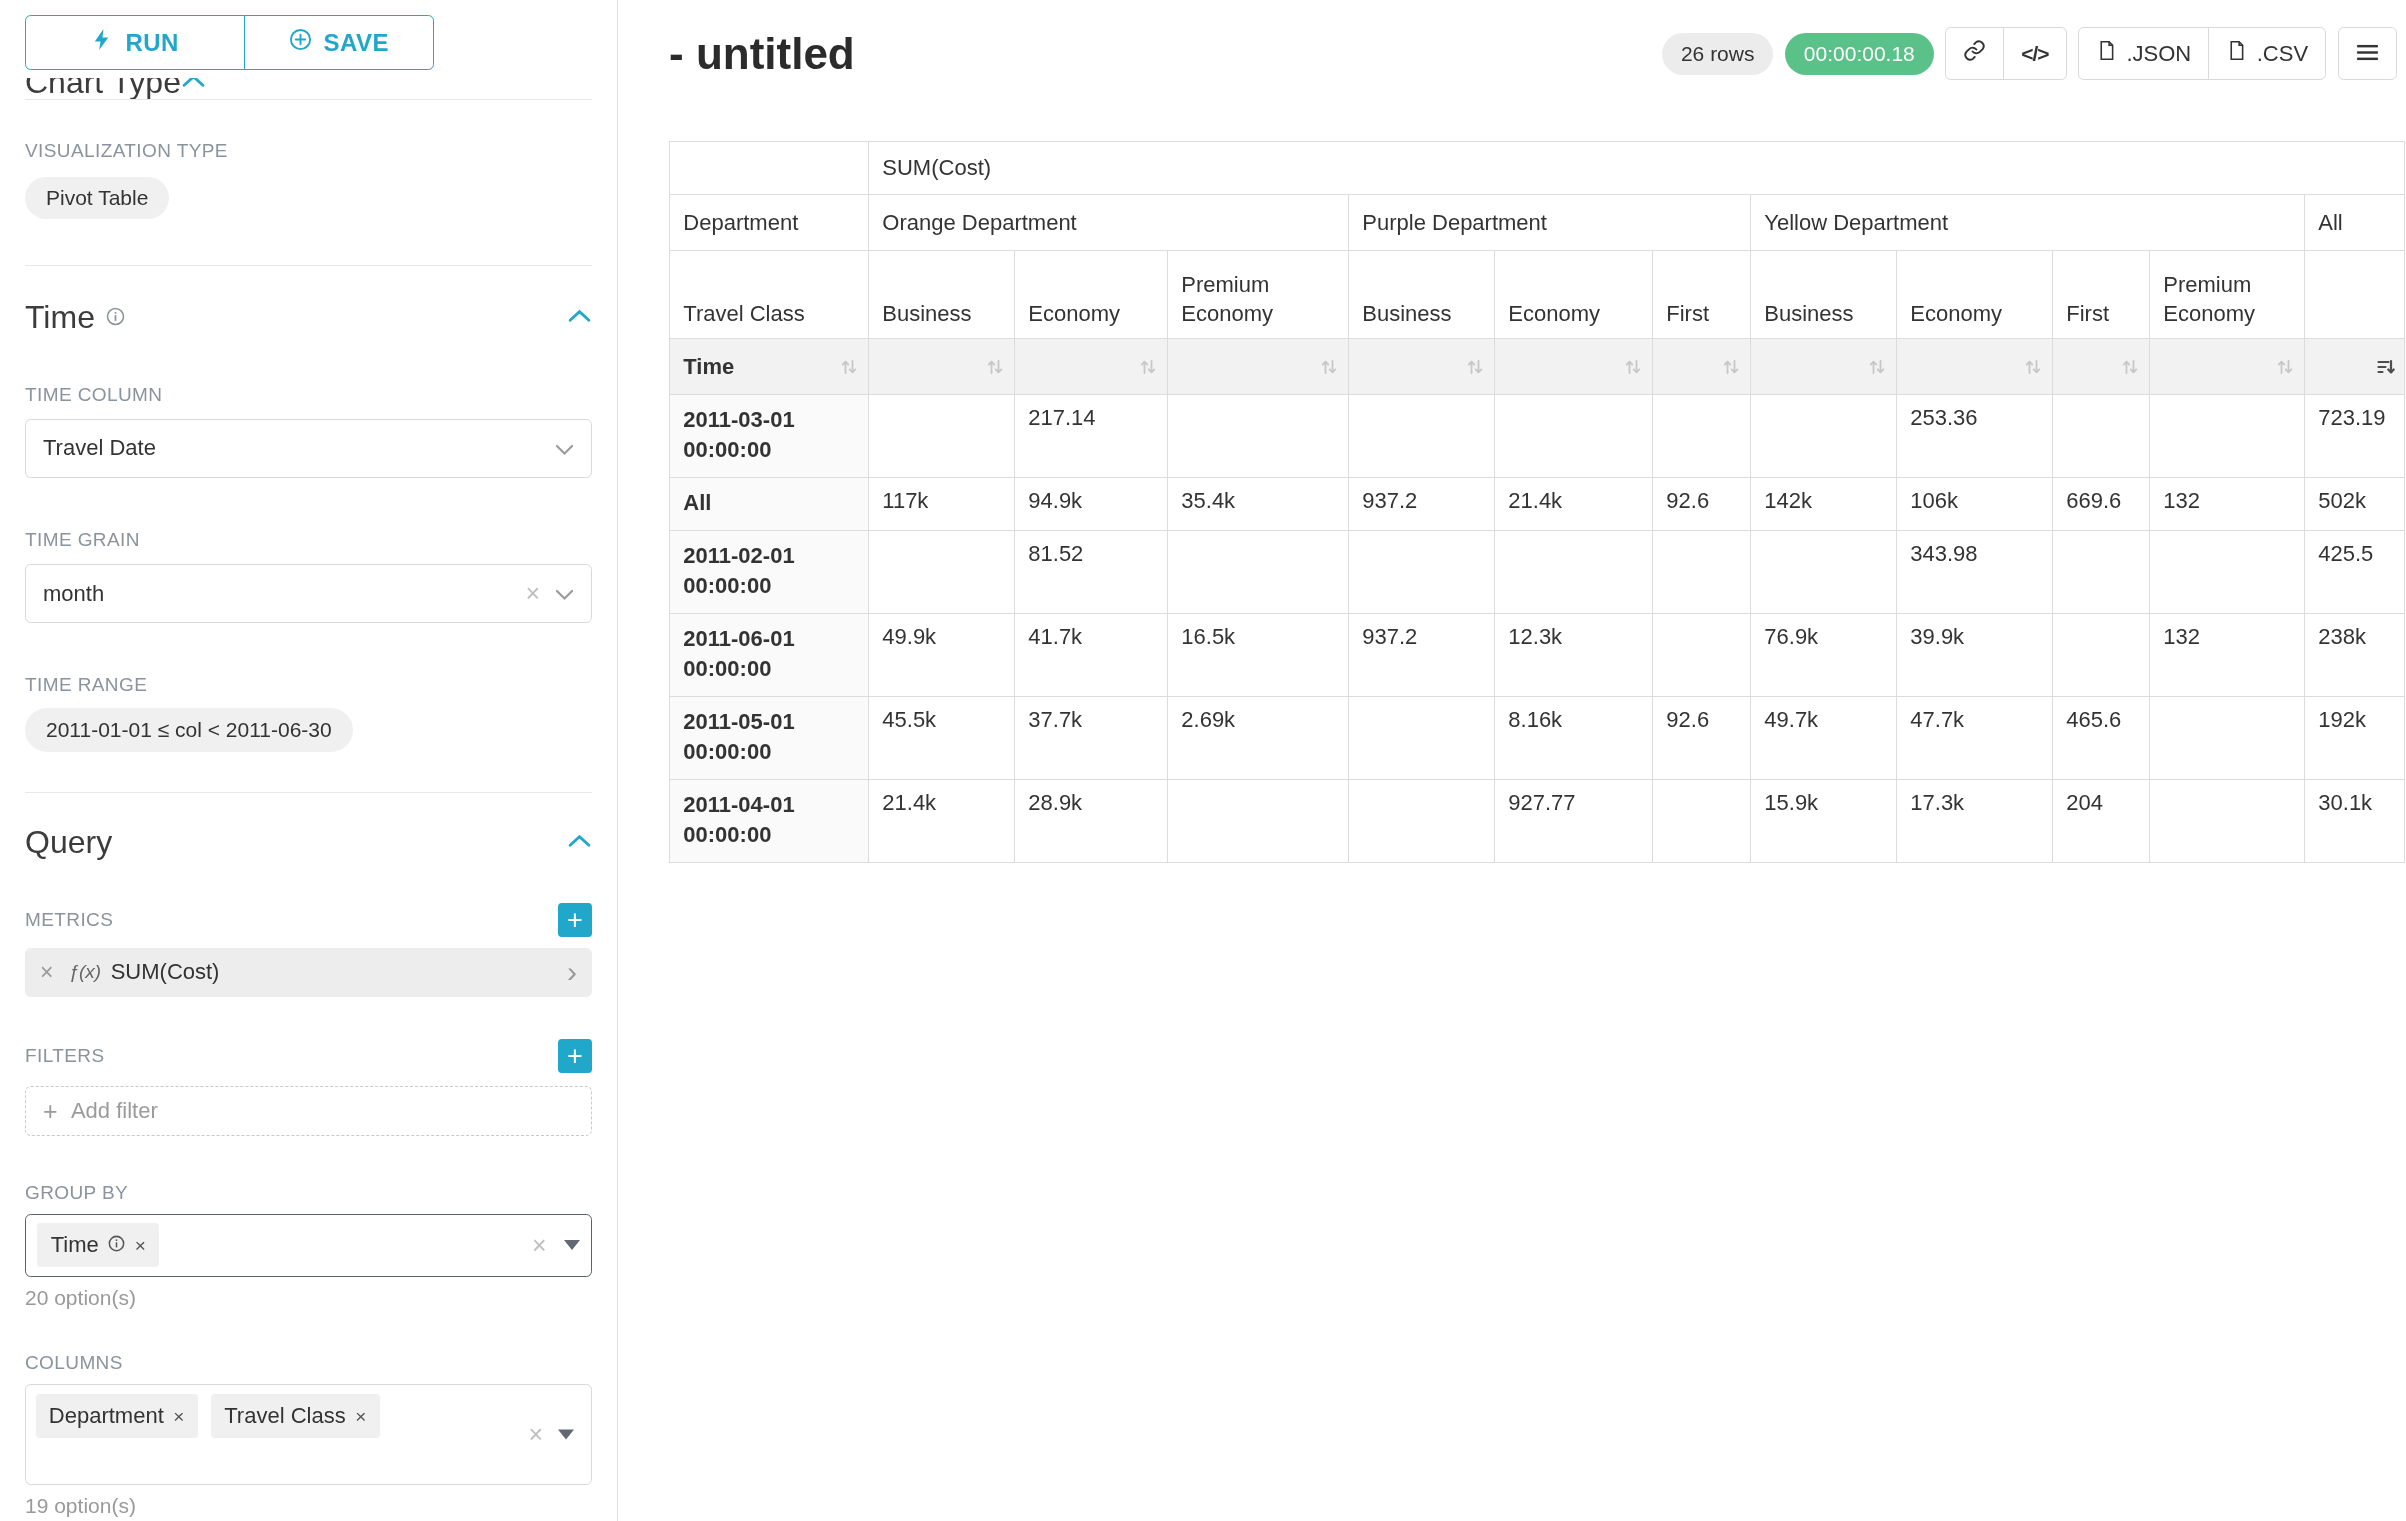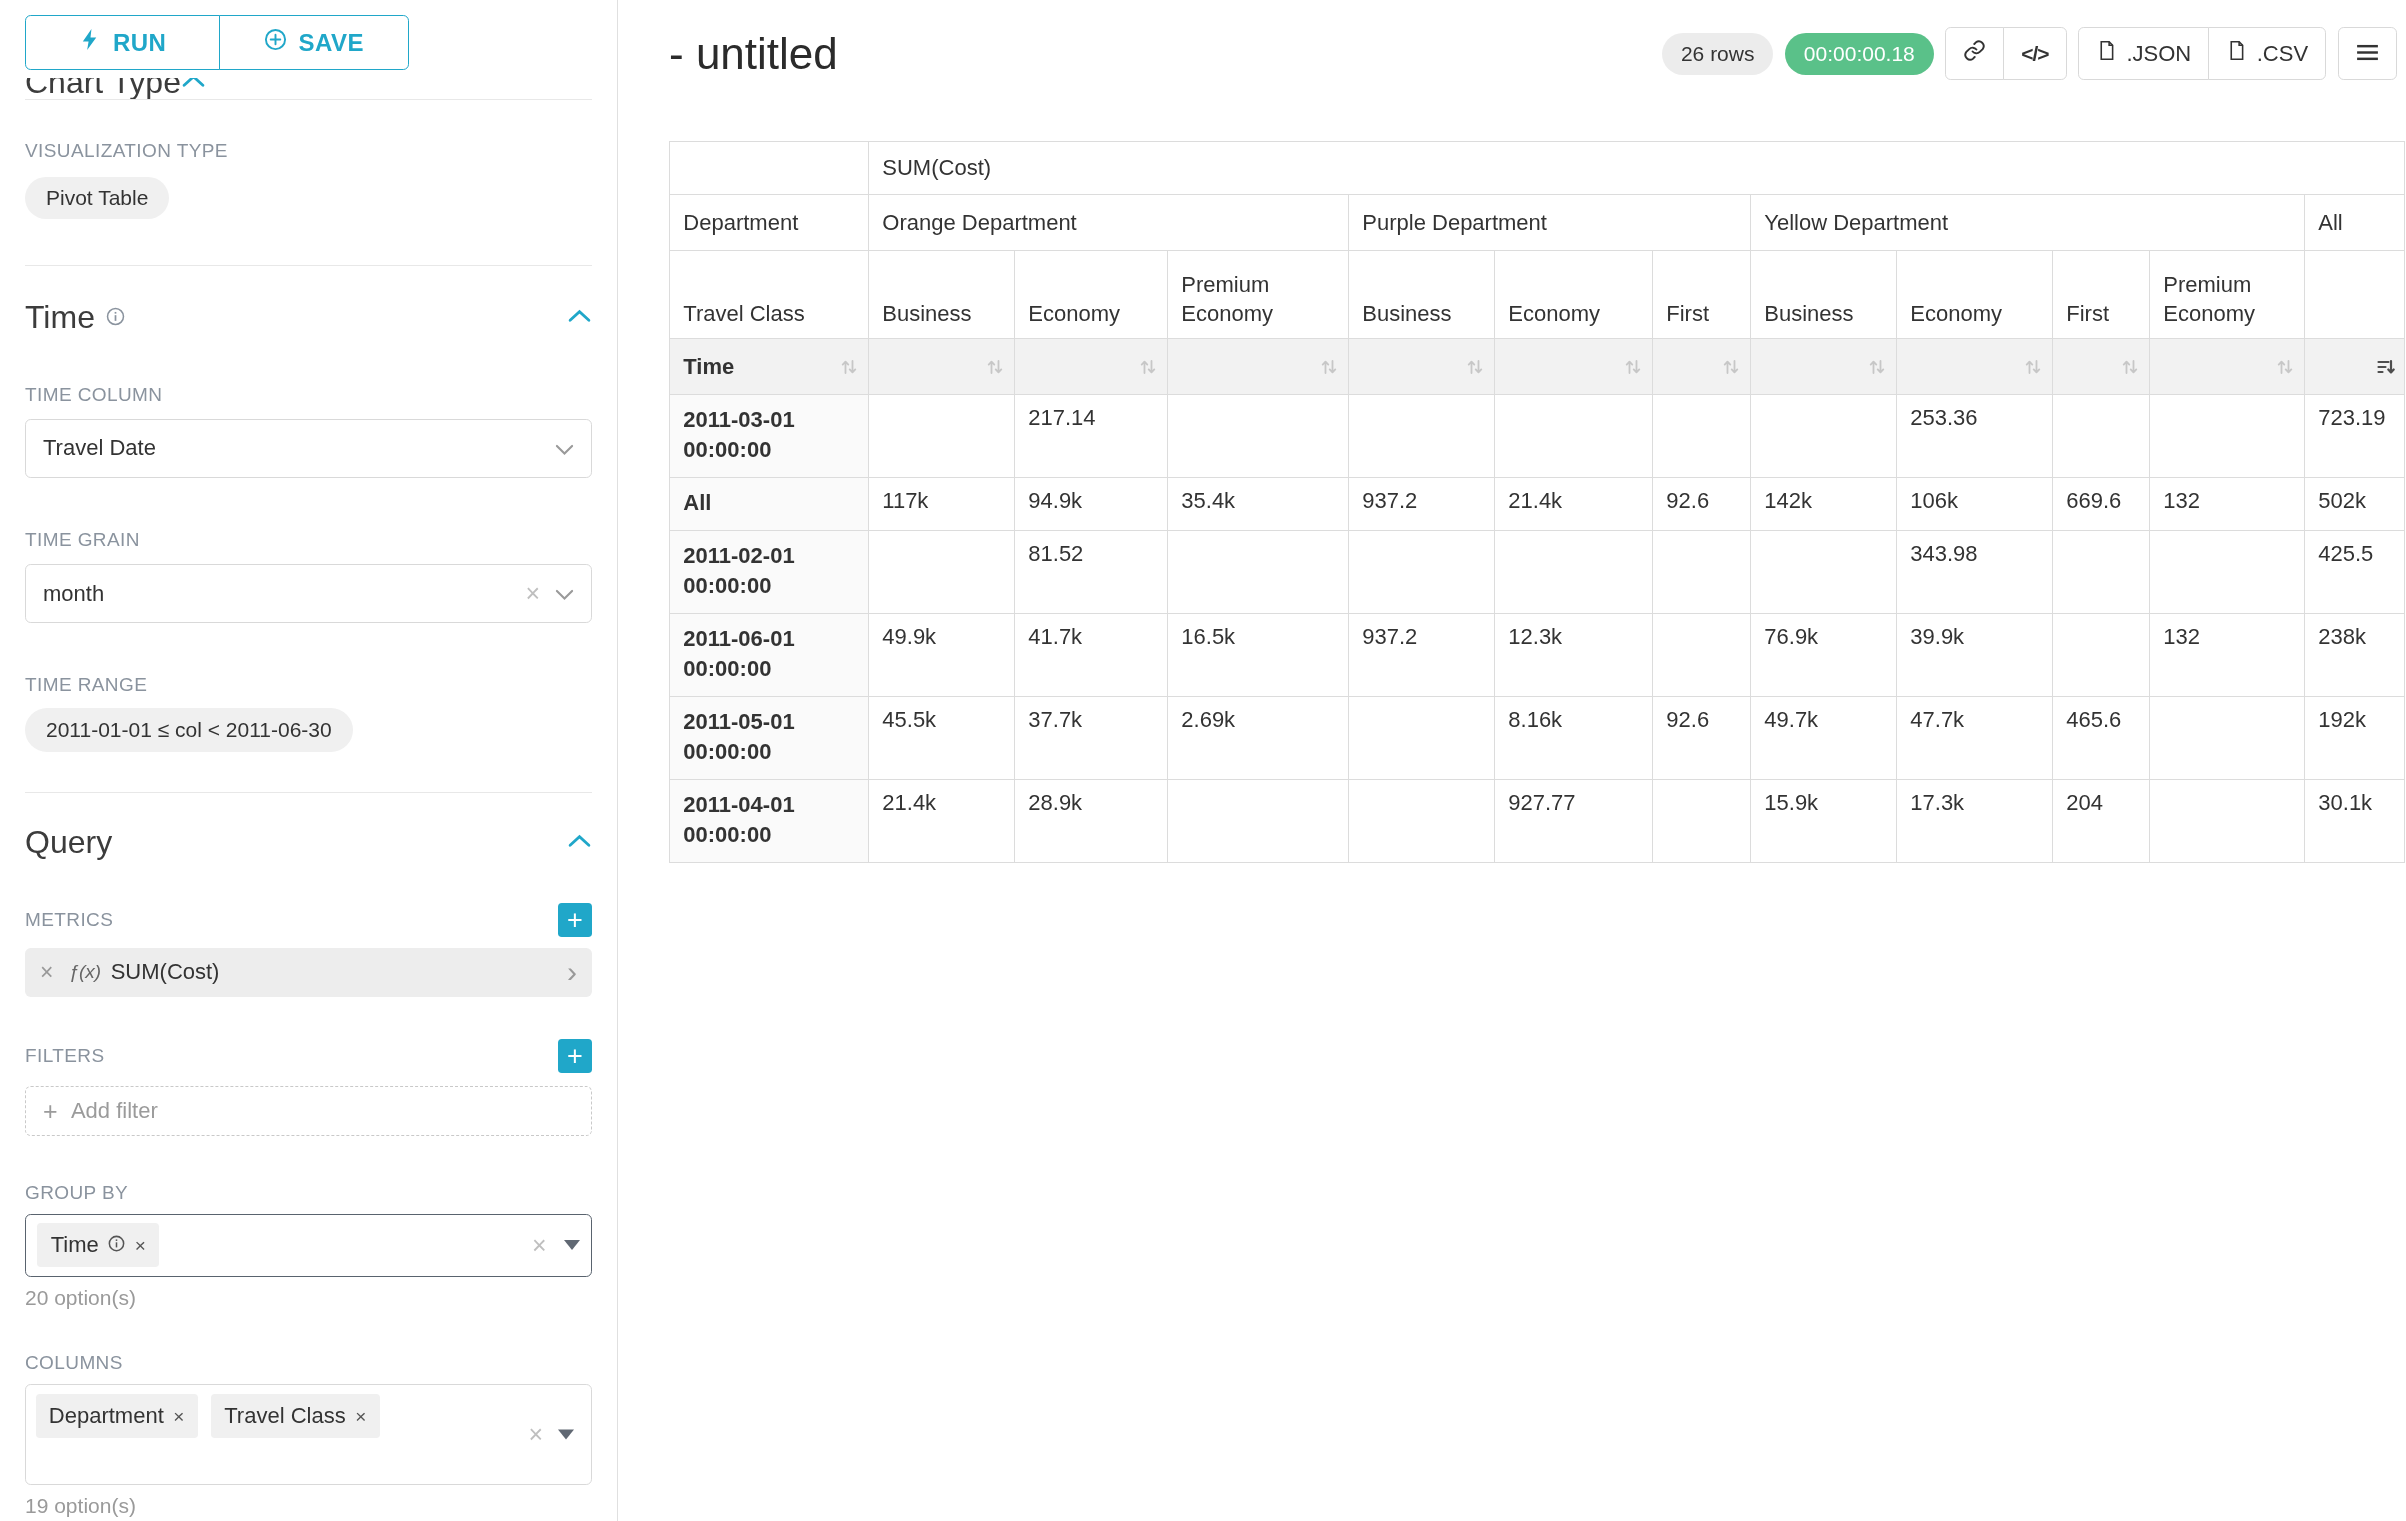--- a/index.html
+++ b/index.html
@@ -6,21 +6,21 @@
   html,body{width:2406px;height:1522px;overflow:hidden;background:#fff;
     font-family:"Liberation Sans","DejaVu Sans",sans-serif;color:#333}
 
   
   .sidebar{position:absolute;left:0;top:0;bottom:0;width:618px;background:#fff;
     border-right:1px solid #e0e0e0;padding:0 25px;overflow:hidden}
   .action-row{display:flex;margin-top:15px}
   .btn-outline{display:inline-flex;align-items:center;justify-content:center;gap:11.4px;height:55px;
     background:#fff;border:1px solid #20a7c9;color:#20a7c9;font-size:24px;font-weight:700;
     letter-spacing:0.5px;cursor:pointer;font-family:inherit}
-  .btn-run{width:195px;border-radius:5.7px 0 0 5.7px}
+  .btn-run{width:220px;border-radius:5.7px 0 0 5.7px}
   .btn-save{width:190px;margin-left:-1px;border-radius:0 5.7px 5.7px 0}
 
   .clipped{height:21px;overflow:hidden;margin-top:7.6px}
   .clipped-inner{display:flex;align-items:center;justify-content:flex-start;transform:translateY(-15px)}
   .divider{border:none;border-top:1px solid #e8e8e8}
   .d1{margin-top:0}
   .d2{margin-top:46px}
   .d3{margin-top:40px}
 
   .ctl-label{font-size:19px;color:#8a939e;letter-spacing:0.4px;font-weight:400}
@@ -77,21 +77,21 @@
 
   .col-box{position:relative;min-height:101px;margin-top:9.5px;border:1px solid #d9d9d9;border-radius:5.7px;
     padding:9.5px 105px 9.5px 9.5px;cursor:text}
   .col-box .tags{display:flex;gap:13.3px;flex-wrap:wrap}
   .col-right{position:absolute;right:17px;top:50%;transform:translateY(-50%);display:flex;align-items:center;gap:15px}
   .hint{margin-top:9.5px;font-size:21px;color:#9a9a9a}
 
   
   .main{position:absolute;left:618px;top:0;right:0;bottom:0;overflow:hidden;background:#fff}
   .main-header{display:flex;align-items:center;justify-content:space-between;padding:27px 9.5px 0 51px}
-  .title{font-size:44px;font-weight:400;color:#2b2b2b;line-height:49px}
+  .title{font-size:44px;font-weight:700;color:#2b2b2b;line-height:49px}
   .hdr-right{display:flex;align-items:center;gap:11.4px}
   .badge{height:42px;display:inline-flex;align-items:center;padding:0 19px;border-radius:21px;font-size:21px;white-space:nowrap}
   .badge.gray{background:#ececec;color:#333}
   .badge.green{background:#5ac189;color:#fff}
   .btn-group{display:flex}
   .icon-btn{display:inline-flex;align-items:center;justify-content:center;gap:9.5px;height:53px;padding:0 17px;
     background:#fff;border:1px solid #d9d9d9;font-size:22px;color:#333;cursor:pointer;font-family:inherit}
   .btn-group .icon-btn + .icon-btn{margin-left:-1px}
   .btn-group .icon-btn:first-child{border-radius:5.7px 0 0 5.7px}
   .btn-group .icon-btn:last-child{border-radius:0 5.7px 5.7px 0}

